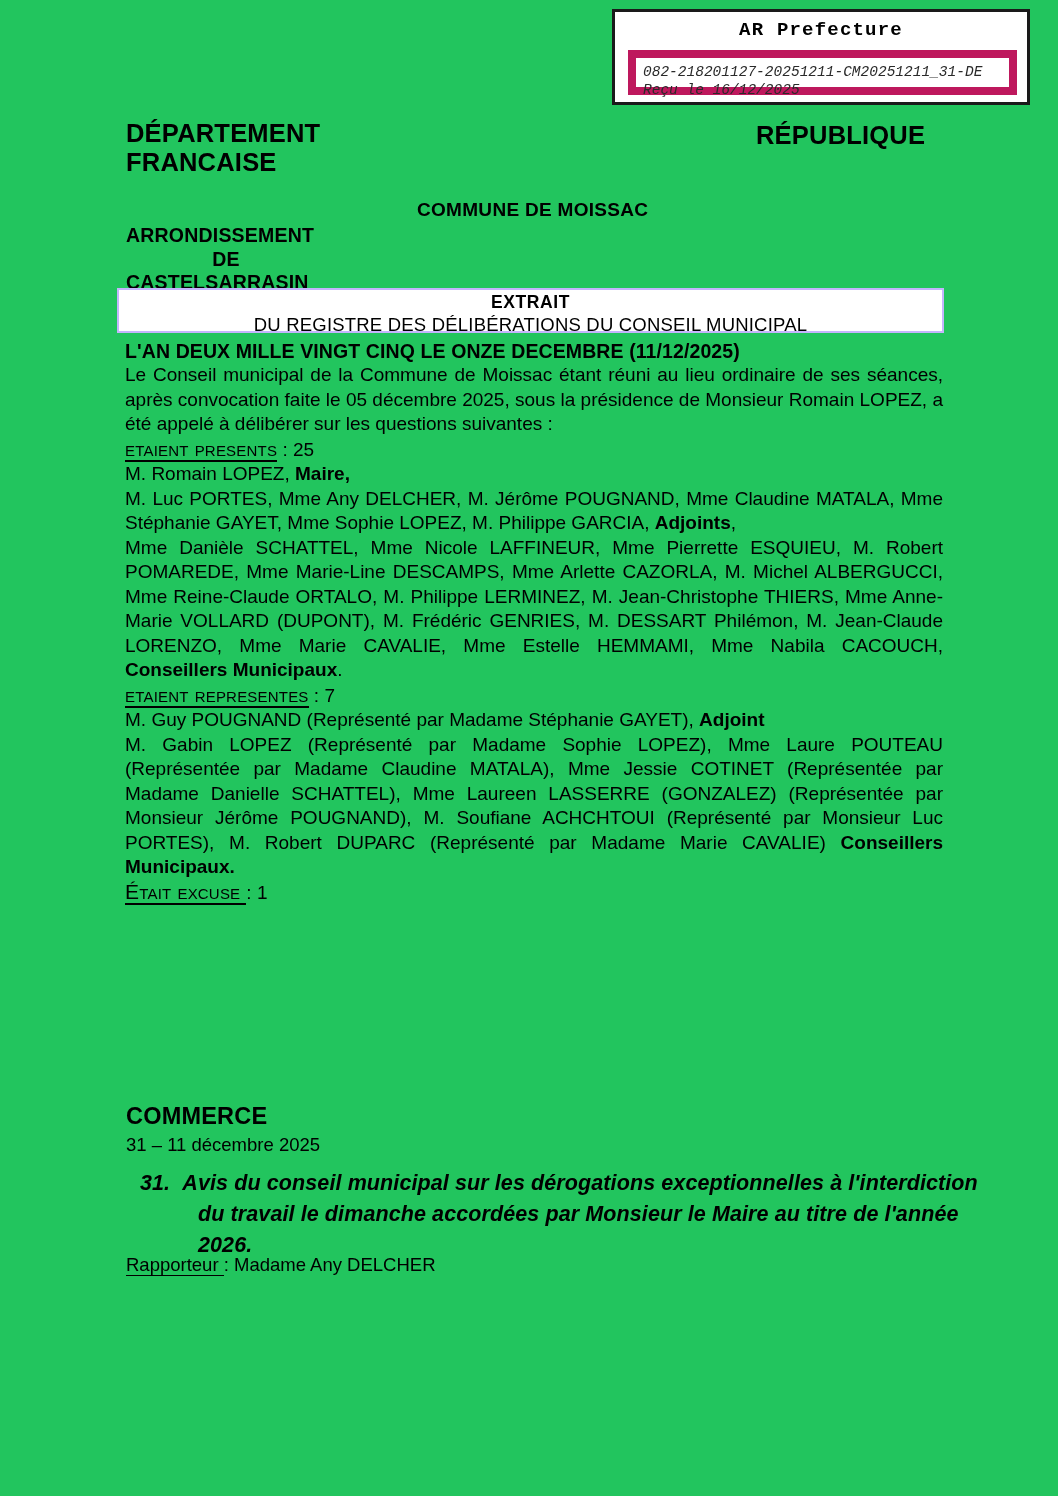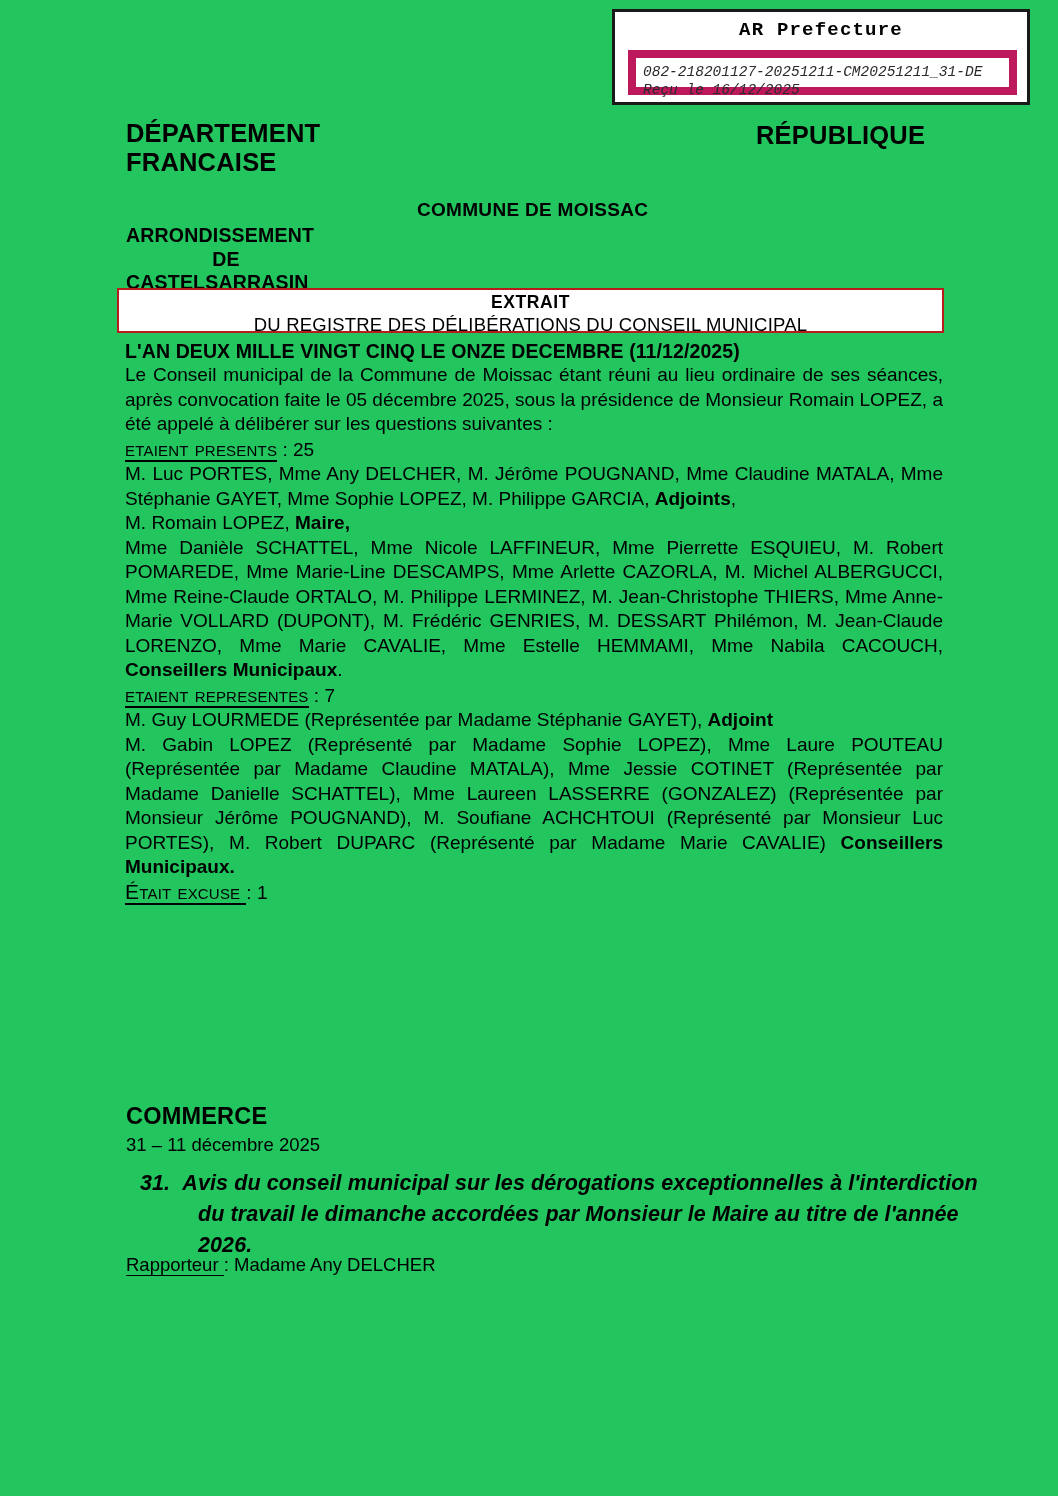--- a/index.html
+++ b/index.html
@@ -106,21 +106,21 @@
     letter-spacing: 0.3px;
   }
 
   
   .extrait-box {
     position: absolute;
     left: 117px;
     top: 288px;
     width: 827px;
     height: 45px;
-    border: 2px solid #b91c1c;
+    border: 2px solid #c4b5fd;
     box-sizing: border-box;
     background: #ffffff;
   }
   .extrait-l1 {
     text-align: center;
     font-size: 17.5px;
     font-weight: bold;
     letter-spacing: 0.6px;
     margin-top: 2px;
   }
@@ -241,29 +241,29 @@
   </div>
 
   <div class="body-wrap">
 
     <div class="lan-line">L'AN DEUX MILLE VINGT CINQ LE ONZE DECEMBRE (11/12/2025)</div>
 
     <p class="para">Le Conseil municipal de la Commune de Moissac étant réuni au lieu ordinaire de ses séances, après convocation faite le 05 décembre 2025, sous la présidence de Monsieur Romain LOPEZ, a été appelé à délibérer sur les questions suivantes :</p>
 
     <p class="para nojust"><span class="smallcaps">Etaient Presents</span><span> : </span><span>25</span></p>
 
+    <p class="para nojust"><span>M. Romain LOPEZ, </span><b class="n">Maire,</b></p>
+
     <p class="para"><span>M. Luc PORTES, Mme Any DELCHER, M. Jérôme POUGNAND, Mme Claudine MATALA, Mme Stéphanie GAYET, Mme Sophie LOPEZ, M. Philippe GARCIA, </span><b class="n">Adjoints</b><span>,</span></p>
 
-    <p class="para nojust"><span>M. Romain LOPEZ, </span><b class="n">Maire,</b></p>
-
     <p class="para"><span>Mme Danièle SCHATTEL, Mme Nicole LAFFINEUR, Mme Pierrette ESQUIEU, M. Robert POMAREDE, Mme Marie-Line DESCAMPS, Mme Arlette CAZORLA, M. Michel ALBERGUCCI, Mme Reine-Claude ORTALO, M. Philippe LERMINEZ, M. Jean-Christophe THIERS, Mme Anne-Marie VOLLARD (DUPONT), M. Frédéric GENRIES, M. DESSART Philémon, M. Jean-Claude LORENZO, Mme Marie CAVALIE, Mme Estelle HEMMAMI, Mme Nabila CACOUCH, </span><b class="n">Conseillers Municipaux</b><span>.</span></p>
 
     <p class="para nojust"><span class="smallcaps">Etaient Representes</span><span> : </span><span>7</span></p>
 
-    <p class="para nojust"><span>M. Guy LOURMEDE (Représentée par Madame Stéphanie GAYET), </span><b class="n">Adjoint</b></p>
+    <p class="para nojust"><span>M. Guy POUGNAND (Représenté par Madame Stéphanie GAYET), </span><b class="n">Adjoint</b></p>
 
     <p class="para"><span>M. Gabin LOPEZ (Représenté par Madame Sophie LOPEZ), Mme Laure POUTEAU (Représentée par Madame Claudine MATALA), Mme Jessie COTINET (Représentée par Madame Danielle SCHATTEL), Mme Laureen LASSERRE (GONZALEZ) (Représentée par Monsieur Jérôme POUGNAND), M. Soufiane ACHCHTOUI (Représenté par Monsieur Luc PORTES), M. Robert DUPARC (Représenté par Madame Marie CAVALIE) </span><b class="n">Conseillers Municipaux.</b></p>
 
     <p class="para nojust"><span class="smallcaps smallcaps-first">Était excuse </span><span>: </span><span>1</span></p>
 
   </div>
 
 
   <div class="commerce-head">COMMERCE</div>
   <div class="commerce-date">31 – 11 décembre 2025</div>

